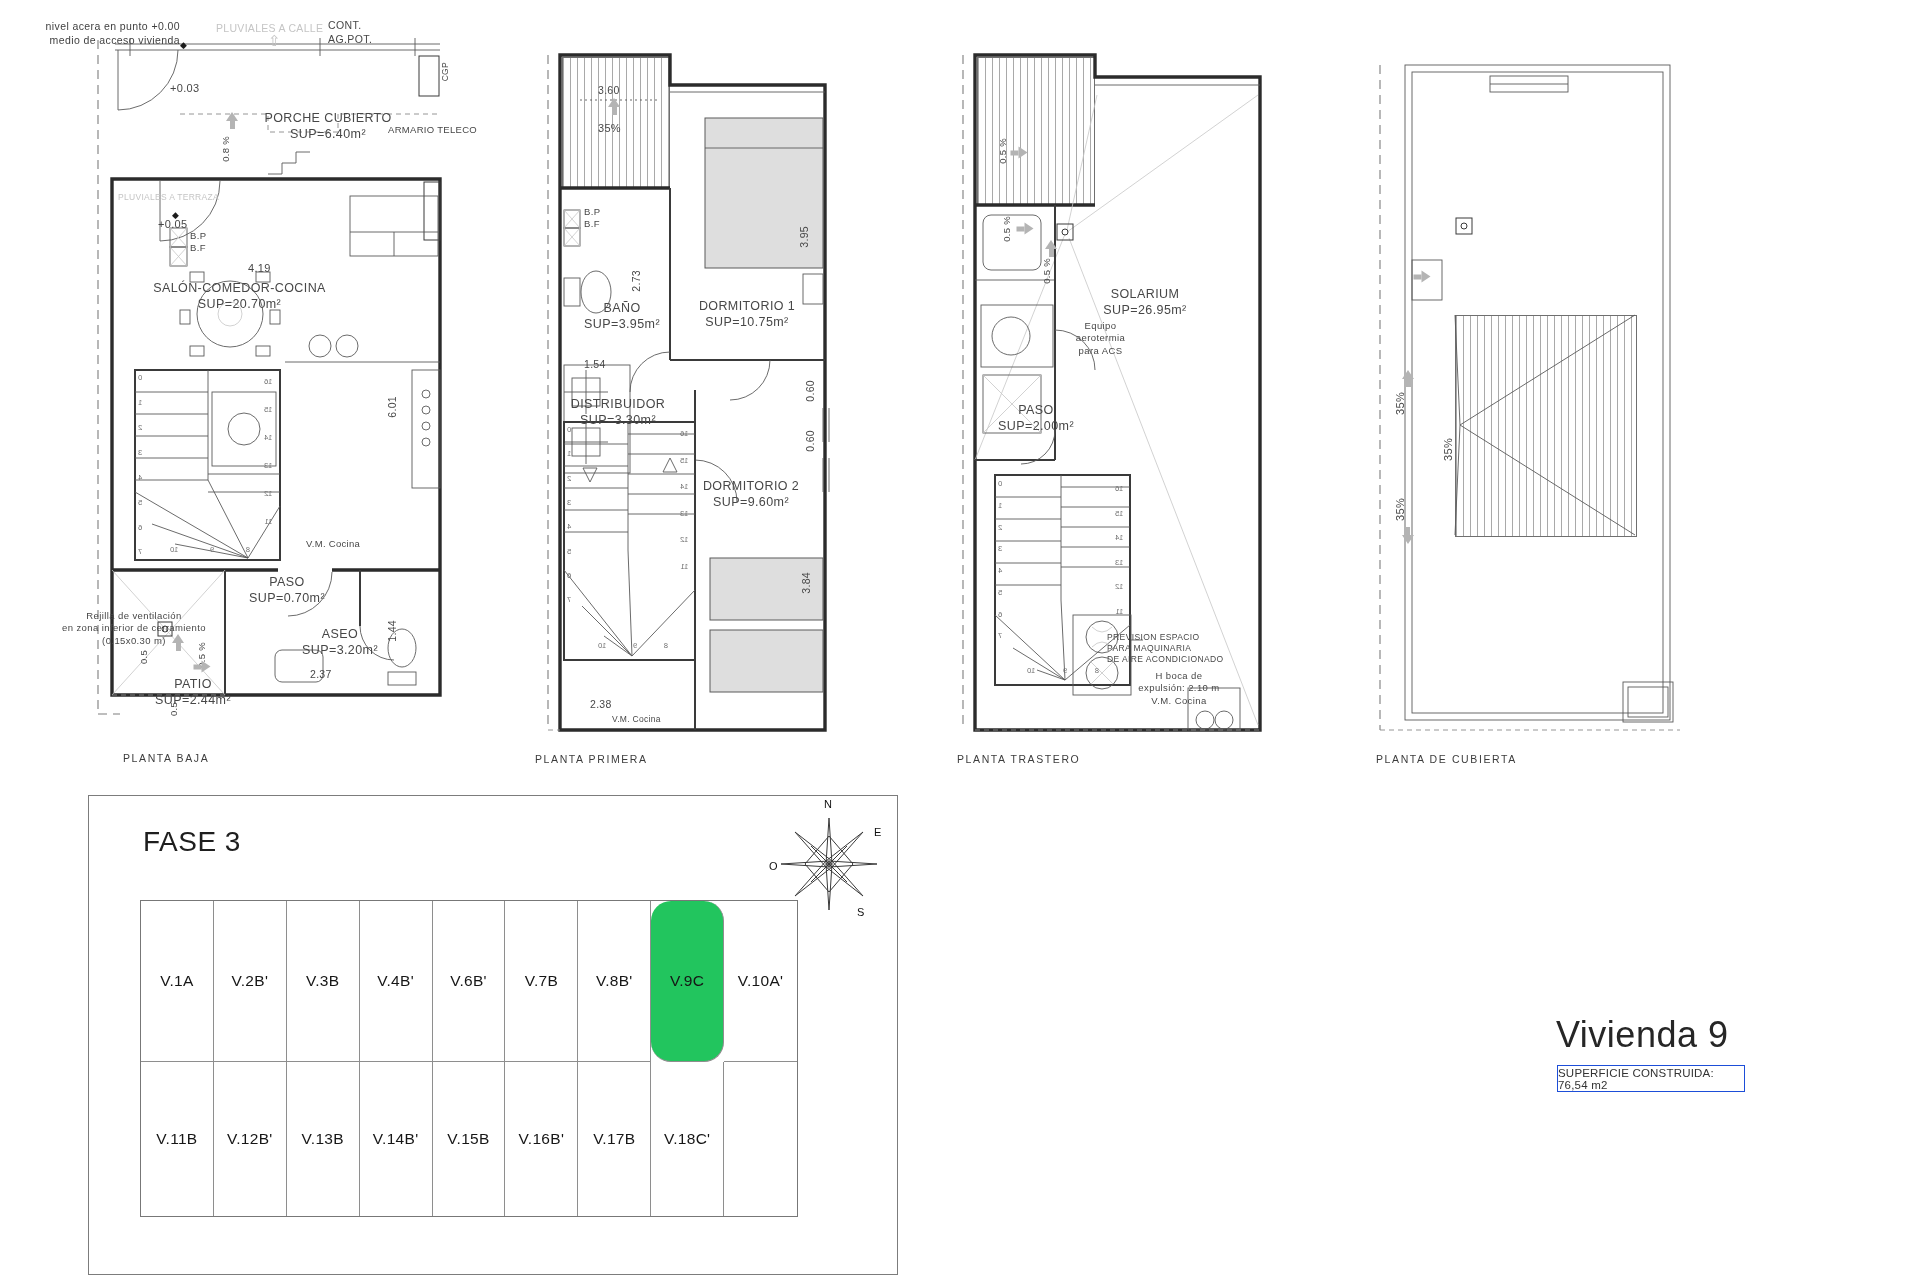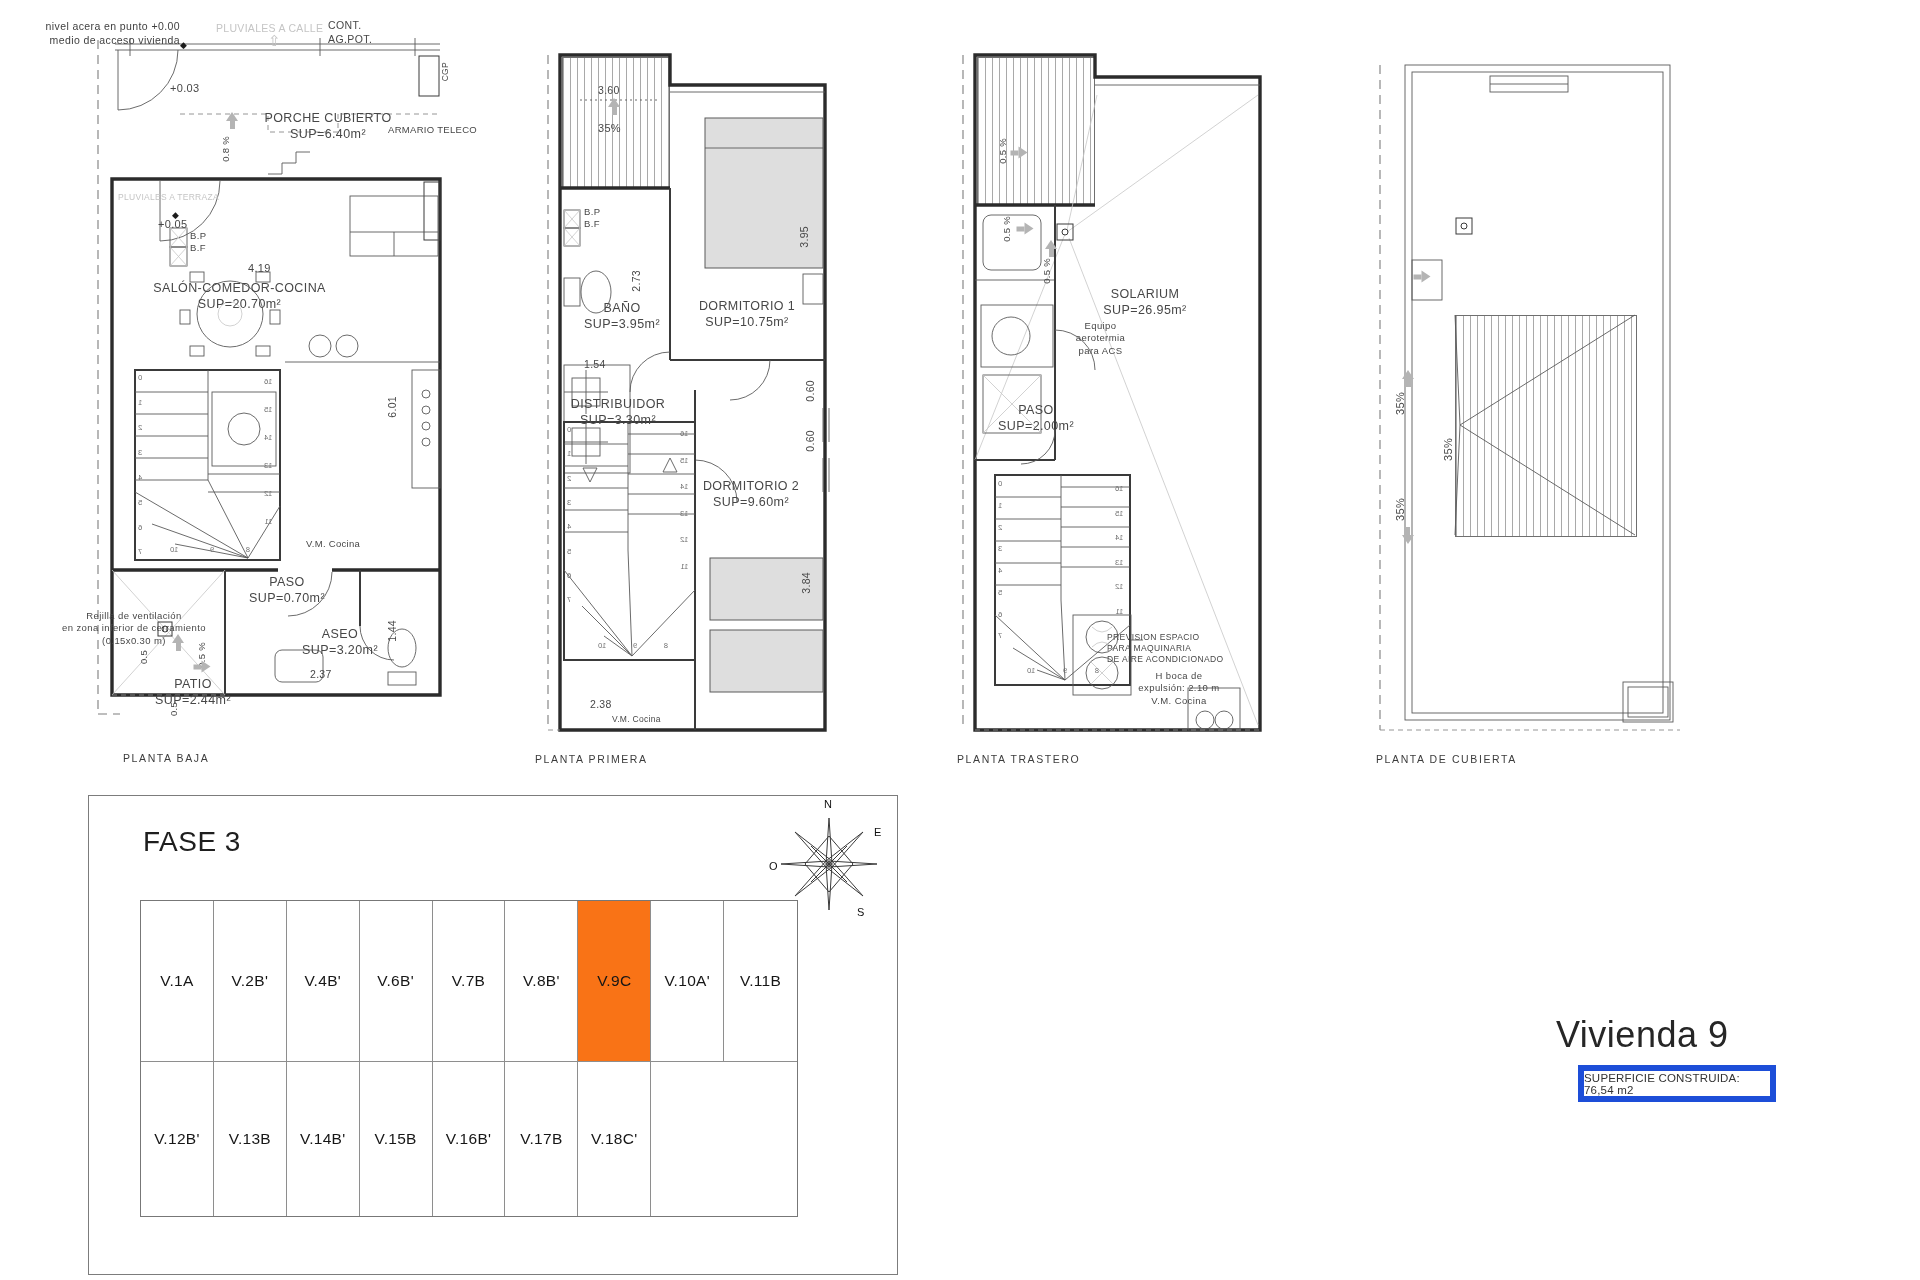--- a/index.html
+++ b/index.html
@@ -33,27 +33,27 @@
   .snum.col{flex-direction:column;justify-content:space-between;}
   .snum.row{flex-direction:row;justify-content:space-between;}
   .snum span{line-height:1;}
   
   .fase{position:absolute;left:88px;top:795px;width:808px;height:478px;border:1px solid #7c7c7c;background:#fff;}
   .fase-title{position:absolute;left:54px;top:30px;font-size:28px;font-weight:500;letter-spacing:.5px;color:#1e1e1e;}
   .grid{position:absolute;left:51px;top:104px;display:grid;grid-template-columns:repeat(9,72.9px);grid-template-rows:161px 154px;border:1px solid #777;}
   .cell{display:flex;align-items:center;justify-content:center;background:#fff;border-right:1px solid #8e8e8e;border-bottom:1px solid #8e8e8e;font-size:15.5px;color:#161616;letter-spacing:.3px;}
   .cell:nth-child(9n){border-right:none;}
   .cell:nth-child(n+10){border-bottom:none;}
-  .cell.hl{background:#f97316;}
+  .cell.hl{background:#22c55e;border-radius:20px;}
   .compass{position:absolute;left:682px;top:6px;width:120px;height:125px;}
   .compass .pt{position:absolute;font-size:11px;color:#111;}
   
   .viv-title{position:absolute;left:1556px;top:1014px;font-size:36px;color:#262626;letter-spacing:.5px;}
-  .sup-box{position:absolute;left:1557px;top:1065px;width:186px;height:25px;border:6px solid #1d4ed8;
-           display:flex;align-items:center;justify-content:center;font-size:11.5px;color:#333;letter-spacing:.2px;margin-left:21px;}
+  .sup-box{position:absolute;left:1557px;top:1065px;width:186px;height:25px;border:1px solid #1d4ed8;
+           display:flex;align-items:center;justify-content:center;font-size:11.5px;color:#333;letter-spacing:.2px;}
 </style>
 </head>
 <body>
 
 <div class="plan" style="left:20px;top:14px;width:465px;height:755px;">
   <svg width="465" height="755" viewBox="0 0 465 755">
     <path class="dash" d="M78,26 V700 M78,700 H100"></path>
     <path class="thin" d="M95,30 H420 M95,36 H420 M110,24 V42 M300,24 V42 M395,24 V42"></path>
     <rect x="399" y="42" width="20" height="40"></rect>
     <path class="thin" d="M158,36 A60 60 0 0 1 98,96 M98,36 V96"></path>
@@ -414,20 +414,21 @@
       </g>
     </svg>
     <span class="pt" style="left:53px;top:-4px;">N</span>
     <span class="pt" style="left:103px;top:24px;">E</span>
     <span class="pt" style="left:-2px;top:58px;">O</span>
     <span class="pt" style="left:86px;top:104px;">S</span>
   </div>
   <div class="grid">
     <div class="cell">V.1A</div>
     <div class="cell">V.2B'</div>
+    <div class="cell">V.3B</div>
     <div class="cell">V.4B'</div>
     <div class="cell">V.6B'</div>
     <div class="cell">V.7B</div>
     <div class="cell">V.8B'</div>
     <div class="cell hl">V.9C</div>
     <div class="cell">V.10A'</div>
     <div class="cell">V.11B</div>
     <div class="cell">V.12B'</div>
     <div class="cell">V.13B</div>
     <div class="cell">V.14B'</div>

